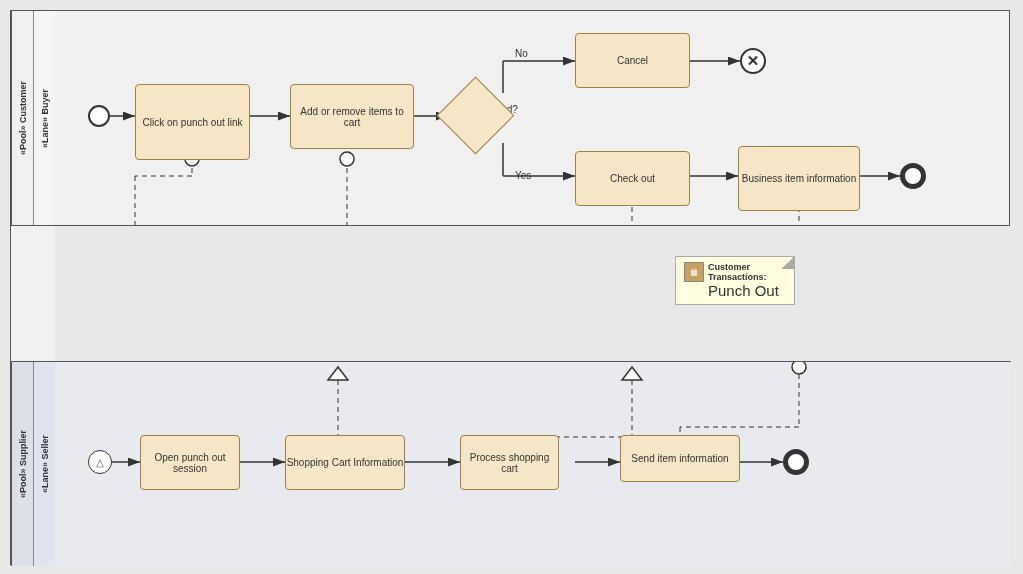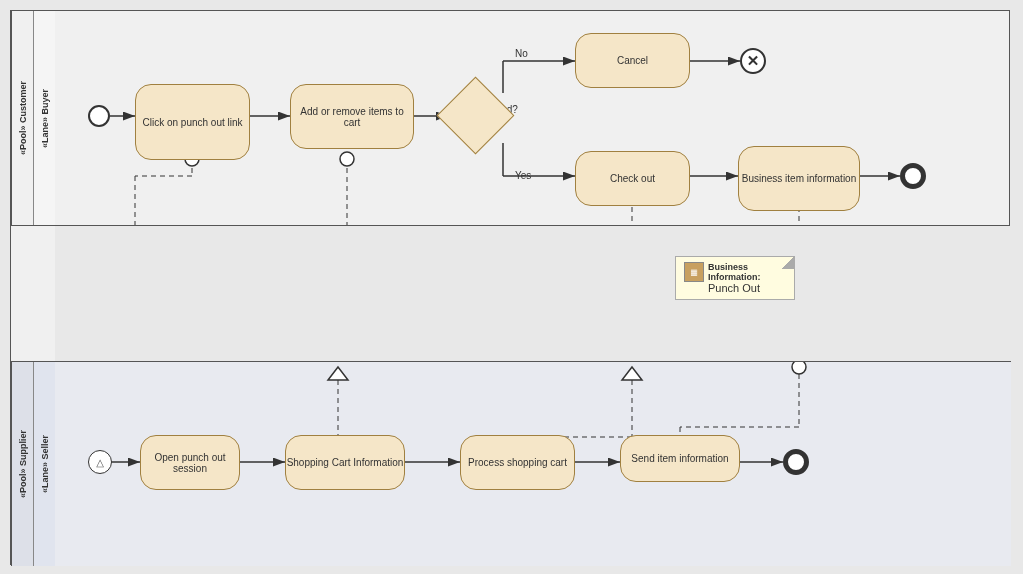--- a/index.html
+++ b/index.html
@@ -79,21 +79,21 @@
       align-items: center;
       justify-content: center;
       text-align: center;
       font-size: 10px;
       color: #333;
     }
 
     .task {
       background: #f5e6c8;
       border: 1.5px solid #a08040;
-      border-radius: 16px;
+      border-radius: 4px;
     }
 
     .circle-start {
       width: 22px;
       height: 22px;
       border-radius: 50%;
       background: #fff;
       border: 2.5px solid #333;
     }
 
@@ -249,22 +249,22 @@
 
     </div>
   </div>
 
   <div style="position:absolute; top:215px; left:44px; width:956px; height:135px; background:#e8e8e8; z-index:1;">
 
     <div class="note-box" style="left:620px; top:30px; width:120px; padding:5px 8px;">
       <div style="display:flex; align-items:flex-start; gap:4px;">
         <div style="width:20px; height:20px; background:#c8a060; border:1px solid #888; flex-shrink:0; display:flex; align-items:center; justify-content:center; font-size:8px; color:white;">▦</div>
         <div>
-          <div style="font-weight:bold; font-size:9px;">Business Information:</div>
-          <div style="font-size:11px;">Punch Out</div>
+          <div style="font-weight:bold; font-size:9px;">Customer Transactions:</div>
+          <div style="font-size:15px;">Punch Out</div>
         </div>
       </div>
     </div>
   </div>
 
   <div class="pool-supplier" style="position:absolute; top:350px; left:0; width:1000px; height:205px; display:flex; flex-direction:row; border-top:1.5px solid #555;">
     <div class="pool-label" style="background:#dde0e8;">«Pool» Supplier</div>
     <div class="lane-label" style="background:#e0e4ee;">«Lane» Seller</div>
     <div class="lane-content" style="position:relative; background:#e8eaf0;">
 
@@ -300,21 +300,21 @@
       <div style="position:absolute; left:33px; top:88px; width:24px; height:24px; border-radius:50%; background:#fff; border:1.5px solid #333; display:flex; align-items:center; justify-content:center; font-size:10px; color:#555;">△</div>
 
       <div class="node task" style="position:absolute; left:85px; top:73px; width:100px; height:55px;">
         <span>Open punch out session</span>
       </div>
 
       <div class="node task" style="position:absolute; left:230px; top:73px; width:120px; height:55px;">
         <span>Shopping Cart Information</span>
       </div>
 
-      <div class="node task" style="position:absolute; left:405px; top:73px; width:115px; height:55px;">
+      <div class="node task" style="position:absolute; left:405px; top:73px; width:99px; height:55px;">
         <span>Process shopping cart</span>
       </div>
 
       <div class="node task" style="position:absolute; left:565px; top:73px; width:120px; height:47px;">
         <span>Send item information</span>
       </div>
 
       <div class="node circle-end" style="position:absolute; left:728px; top:87px;"></div>
 
     </div>

